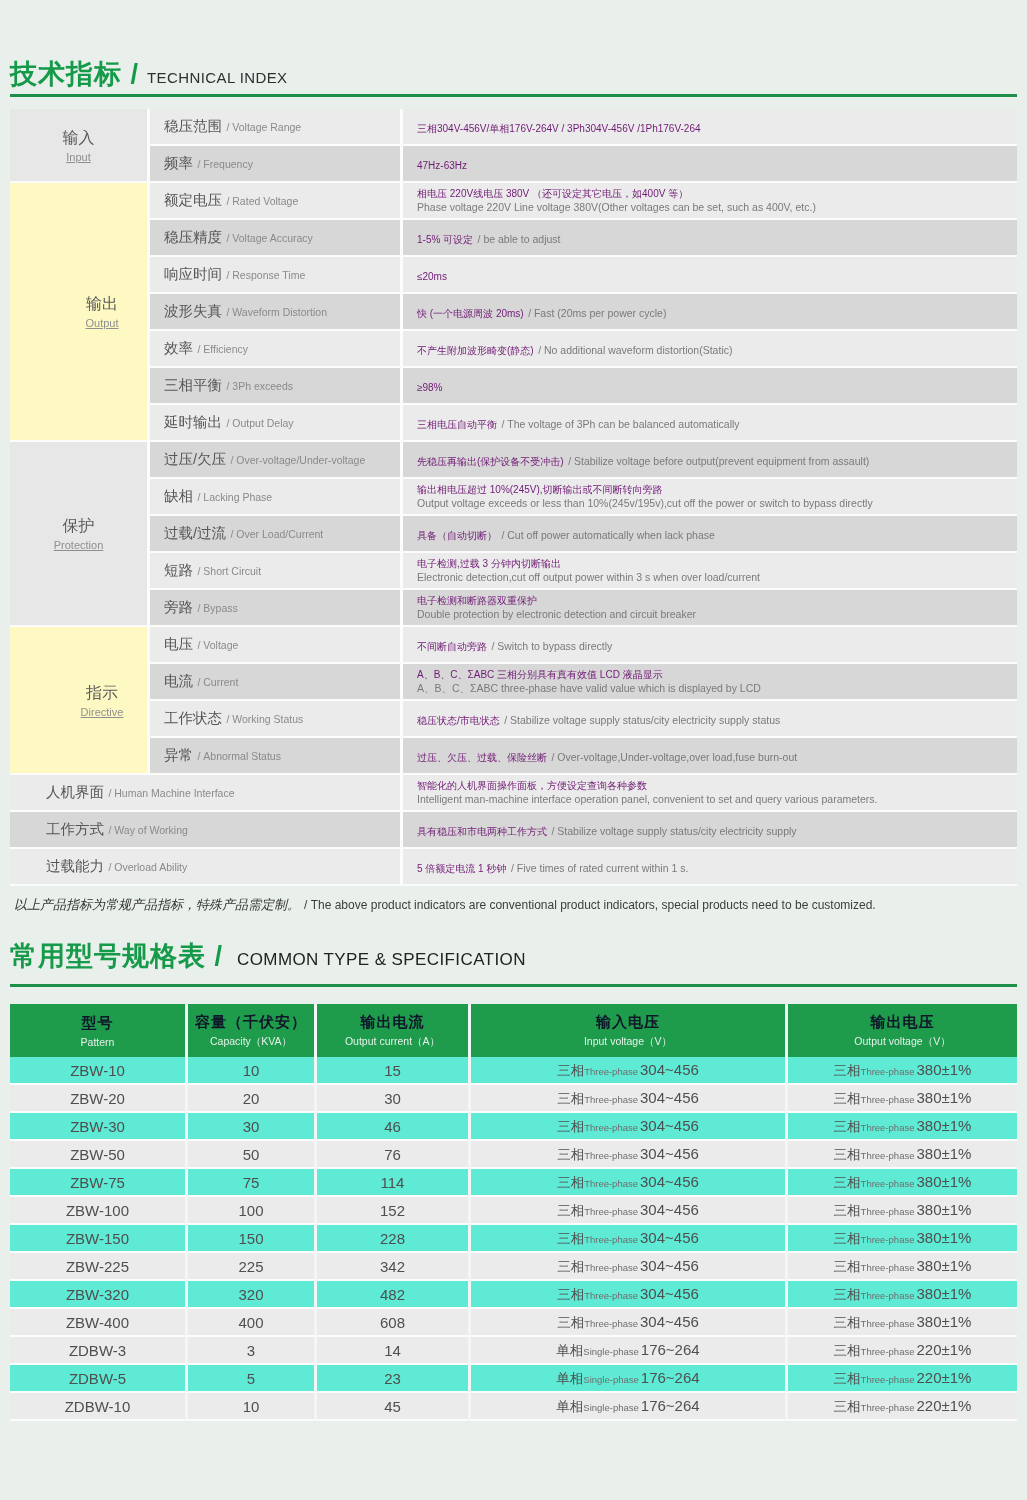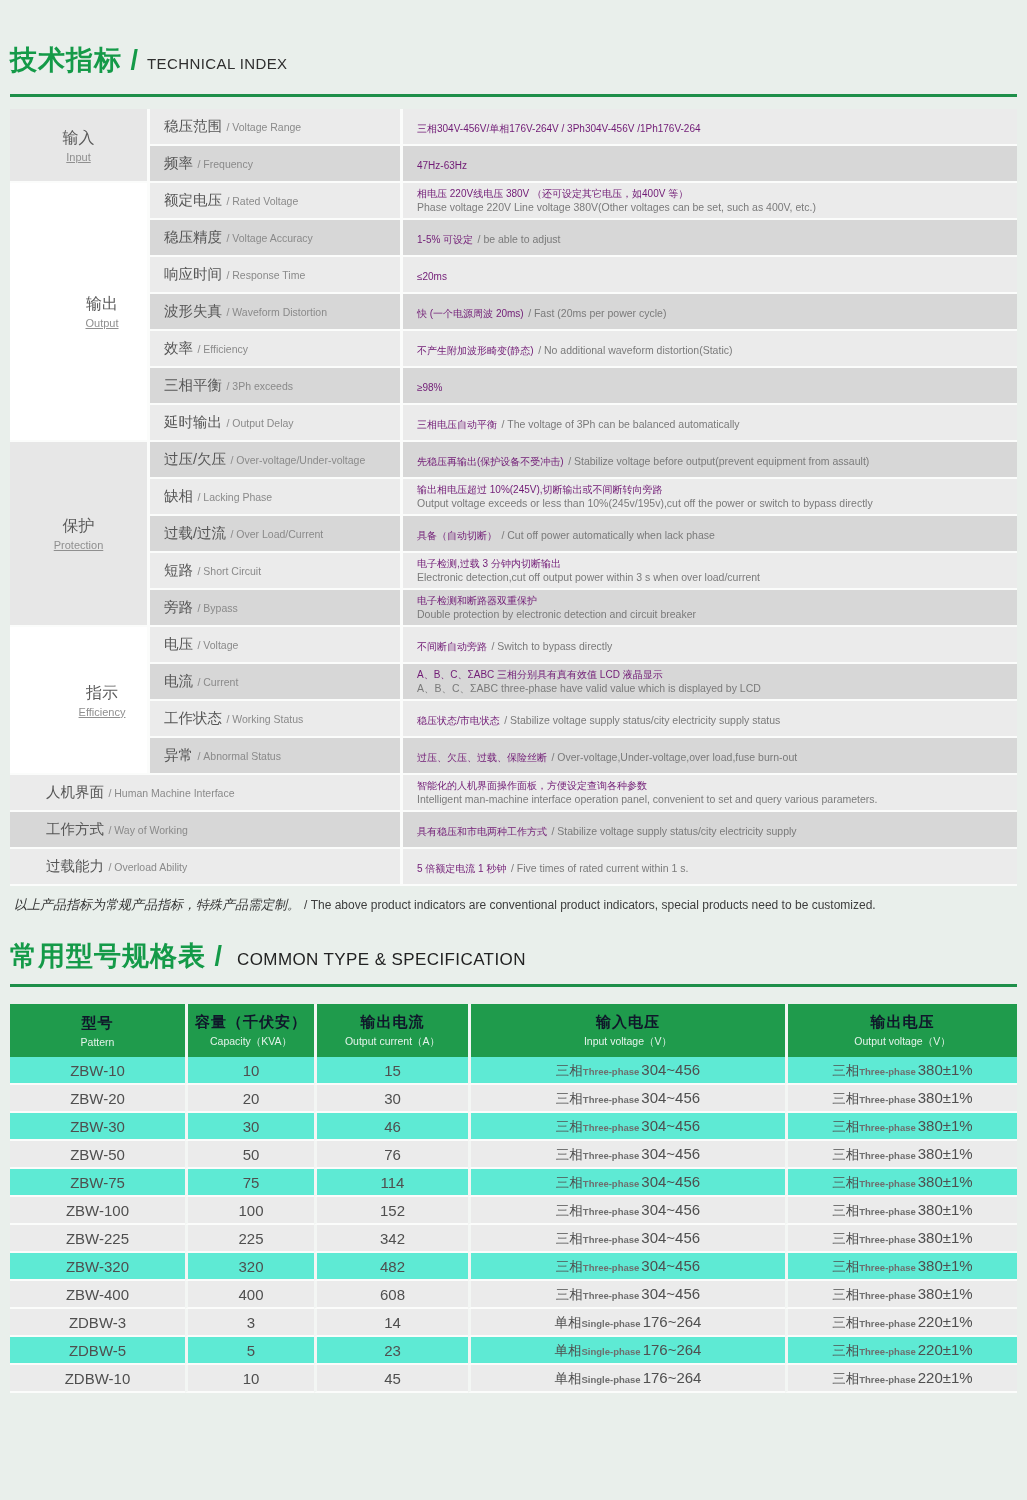--- a/index.html
+++ b/index.html
@@ -9,35 +9,35 @@
     font-family:"Liberation Sans","DejaVu Sans",sans-serif;
     color:#454545;
   }
   .content{padding:0 10px;}
   
   .pg-header{position:relative;height:94px;}
   .slogan{position:absolute;top:12px;right:6px;text-align:right;}
   .slogan-zh{font-size:20px;color:#4c4c4c;letter-spacing:1px;}
   .slogan-zh .grn{color:#179a4a;font-weight:bold;}
   .slogan-en{font-size:10.5px;color:#4d4d4d;margin-top:4px;letter-spacing:.4px;}
-  .sec-title{position:absolute;left:0;bottom:16px;white-space:nowrap;margin-top:40px;}
+  .sec-title{position:absolute;left:0;bottom:2px;white-space:nowrap;margin-top:40px;}
   .sec-title .t-zh{font-size:27px;font-weight:bold;color:#149a48;letter-spacing:1px;}
   .sec-title .t-en{font-size:15px;color:#2f2f2f;margin-left:8px;letter-spacing:.4px;}
   .sec-title2{margin:24px 0 10px 0;white-space:nowrap;}
   .sec-title2 .t-zh{font-size:27px;font-weight:bold;color:#149a48;letter-spacing:1px;}
   .sec-title2 .t-en{font-size:17px;color:#222;margin-left:14px;letter-spacing:.4px;}
   .rule{height:3px;background:#1d8f49;}
   
   table{border-collapse:separate;border-spacing:0;table-layout:fixed;}
   .tech{width:1007px;margin-top:12px;}
   .tech td{border-bottom:2px solid #fbfcfb;vertical-align:middle;}
   .tech .bg-l{background:#ebebeb;}
   .tech .bg-d{background:#d7d7d7;}
   .tech td.group{background:#e7e7e7;text-align:center;}
-  .tech td.group.gd{background:#ffffff;padding-left:48px;}
+  .tech td.group.gd{background:#fef9c3;padding-left:48px;}
   .g-zh{font-size:16px;color:#5a5a5a;}
   .g-en{font-size:11px;color:#8f8f8f;margin-top:2px;text-decoration:underline;}
   .tech td.label,.tech td.value{border-left:3px solid #fbfcfb;padding:8px 14px;}
   .tech tr.stacked td.label,.tech tr.stacked td.value{padding-top:5px;padding-bottom:5px;}
   .tech td.label.full{border-left:none;padding-left:36px;}
   .l-zh{font-size:14.5px;color:#565656;}
   .l-en{font-size:10.5px;color:#8a8a8a;}
   .v-zh{font-size:10px;color:#701a75;}
   .v-en{font-size:10.5px;color:#7a7a7a;}
   tr.stacked .v-zh{display:block;line-height:1.2;}
@@ -50,21 +50,21 @@
   .spec{width:1007px;margin-top:17px;}
   .spec th{background:#1f9b4c;border-left:3px solid #f3f6f4;padding:9px 2px 8px 2px;vertical-align:middle;}
   .spec th:first-child,.spec td:first-child{border-left:none;}
   .h-zh{font-size:15px;font-weight:bold;color:#0f172a;letter-spacing:1px;}
   .h-en{font-size:10.5px;font-weight:normal;color:#e3f3e9;margin-top:3px;}
   .spec td{border-left:3px solid #f3f6f4;border-bottom:2px solid #fbfcfb;height:24px;
            text-align:center;font-size:15px;color:#4f4f4f;}
   .spec .bg-l{background:#ebebeb;}
   .spec .bg-d{background:#5eead4;}
   .ph-zh{font-size:13.5px;color:#4f4f4f;}
-  .ph-en{font-size:9.5px;color:#6e6e6e;font-weight:bold;}
+  .ph-en{font-size:9.5px;color:#6e6e6e;}
   .ph-val{font-size:15px;color:#4f4f4f;margin-left:2px;}
 </style>
 </head>
 <body>
 
 <div class="content">
   <div class="pg-header">
     <div class="sec-title">
       <span class="t-zh">技术指标 /</span><span class="t-en">TECHNICAL INDEX</span>
     </div>
@@ -154,21 +154,21 @@
     <tr class="stacked">
       <td class="label bg-d"><span class="l-zh">旁路</span> <span class="l-en">/ Bypass</span></td>
       <td class="value bg-d">
             <span class="v-zh">电子检测和断路器双重保护</span>
             <span class="v-en">Double protection by electronic detection and circuit breaker</span>
           </td>
     </tr>
     <tr>
       <td class="group gd" rowspan="4">
             <div class="g-zh">指示</div>
-            <div class="g-en">Efficiency</div>
+            <div class="g-en">Directive</div>
           </td>
       <td class="label bg-l"><span class="l-zh">电压</span> <span class="l-en">/ Voltage</span></td>
       <td class="value bg-l"><span class="v-zh">不间断自动旁路</span> <span class="v-en">/ Switch to bypass directly</span></td>
     </tr>
     <tr class="stacked">
       <td class="label bg-d"><span class="l-zh">电流</span> <span class="l-en">/ Current</span></td>
       <td class="value bg-d">
             <span class="v-zh">A、B、C、ΣABC 三相分别具有真有效值 LCD 液晶显示</span>
             <span class="v-en">A、B、C、ΣABC three-phase have valid value which is displayed by LCD</span>
           </td>
@@ -273,20 +273,27 @@
           <td class="bg-d"><span class="ph-zh">三相</span><span class="ph-en">Three-phase</span><span class="ph-val">380±1%</span></td>
         </tr>
     <tr>
           <td class="bg-l">ZBW-100</td>
           <td class="bg-l">100</td>
           <td class="bg-l">152</td>
           <td class="bg-l"><span class="ph-zh">三相</span><span class="ph-en">Three-phase</span><span class="ph-val">304~456</span></td>
           <td class="bg-l"><span class="ph-zh">三相</span><span class="ph-en">Three-phase</span><span class="ph-val">380±1%</span></td>
         </tr>
     <tr>
+          <td class="bg-d">ZBW-150</td>
+          <td class="bg-d">150</td>
+          <td class="bg-d">228</td>
+          <td class="bg-d"><span class="ph-zh">三相</span><span class="ph-en">Three-phase</span><span class="ph-val">304~456</span></td>
+          <td class="bg-d"><span class="ph-zh">三相</span><span class="ph-en">Three-phase</span><span class="ph-val">380±1%</span></td>
+        </tr>
+    <tr>
           <td class="bg-l">ZBW-225</td>
           <td class="bg-l">225</td>
           <td class="bg-l">342</td>
           <td class="bg-l"><span class="ph-zh">三相</span><span class="ph-en">Three-phase</span><span class="ph-val">304~456</span></td>
           <td class="bg-l"><span class="ph-zh">三相</span><span class="ph-en">Three-phase</span><span class="ph-val">380±1%</span></td>
         </tr>
     <tr>
           <td class="bg-d">ZBW-320</td>
           <td class="bg-d">320</td>
           <td class="bg-d">482</td>

